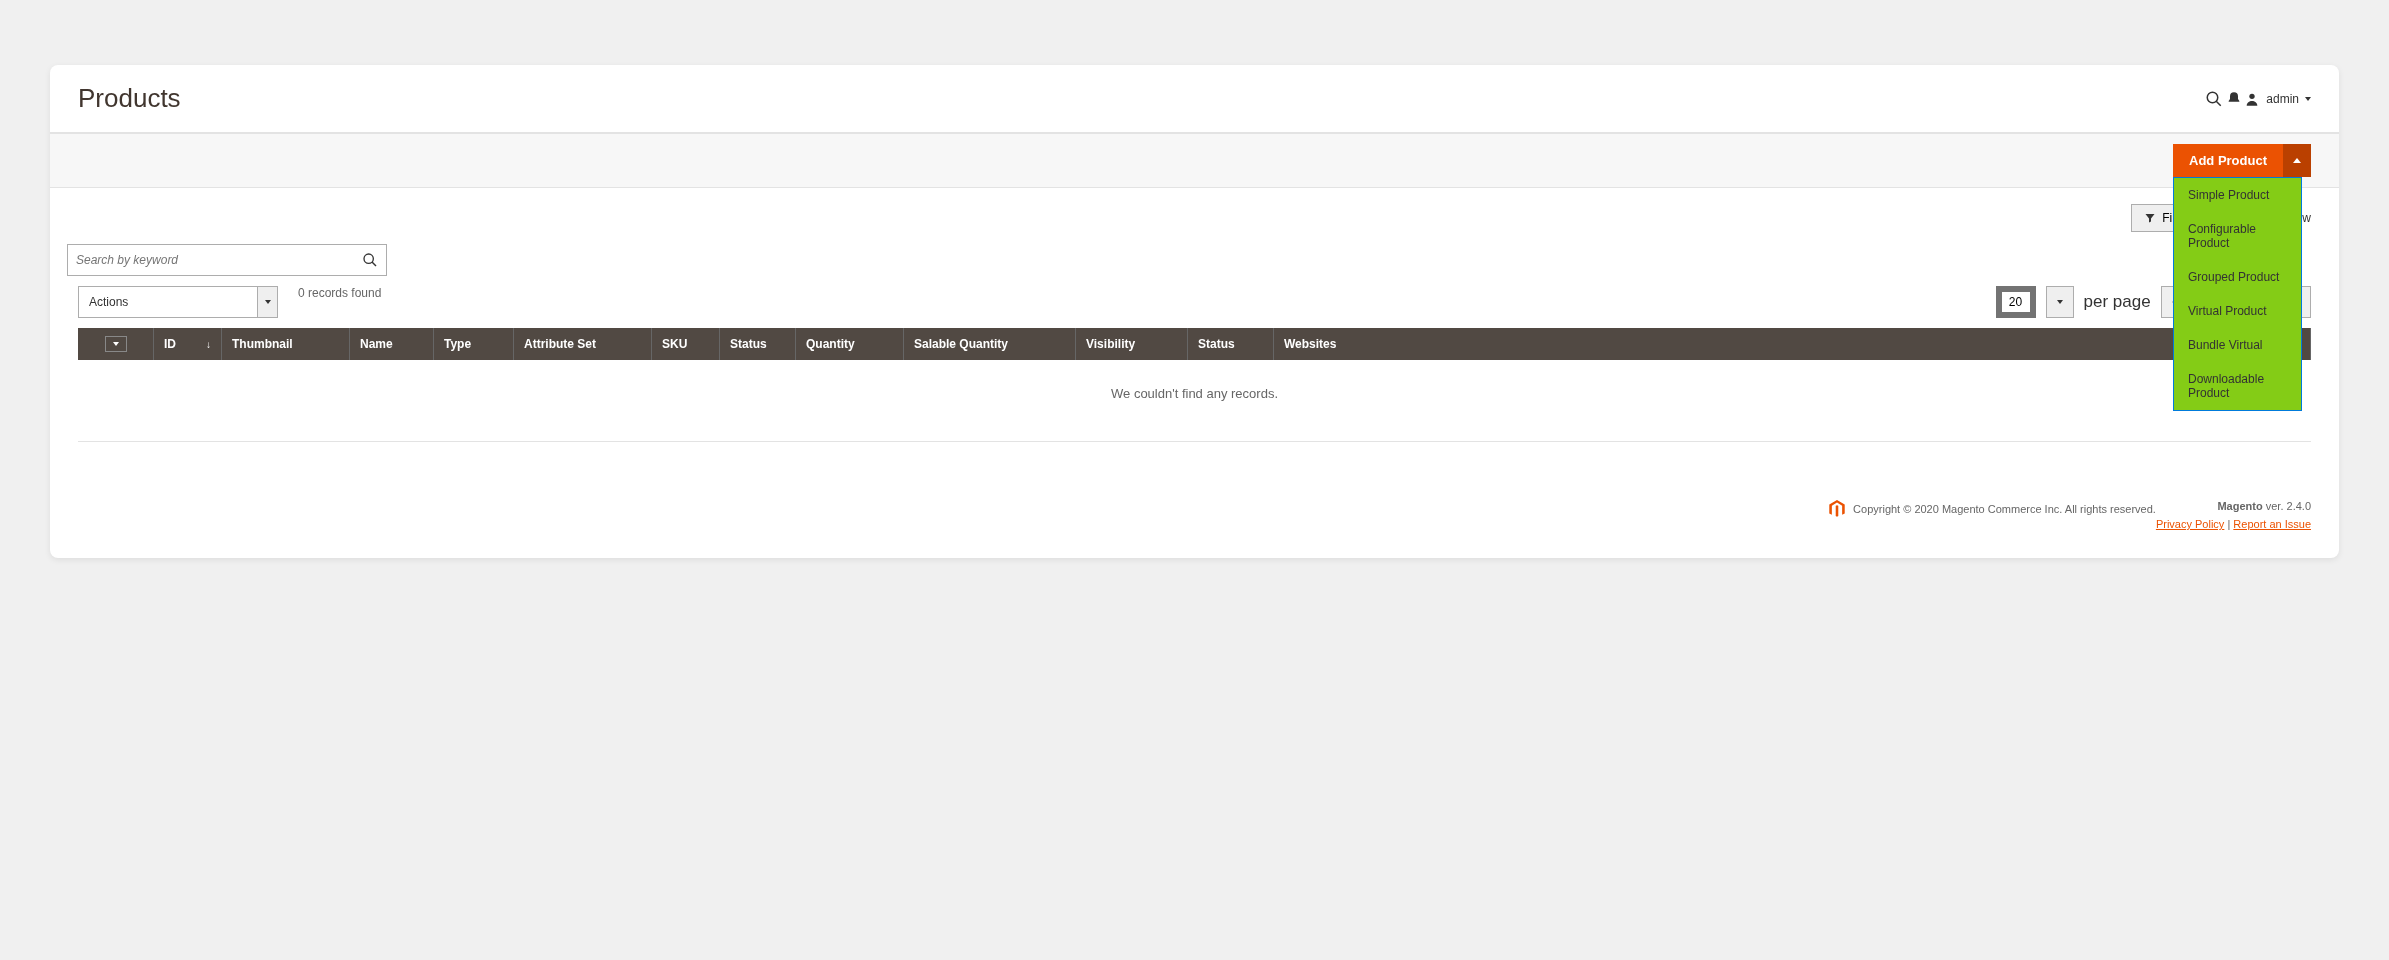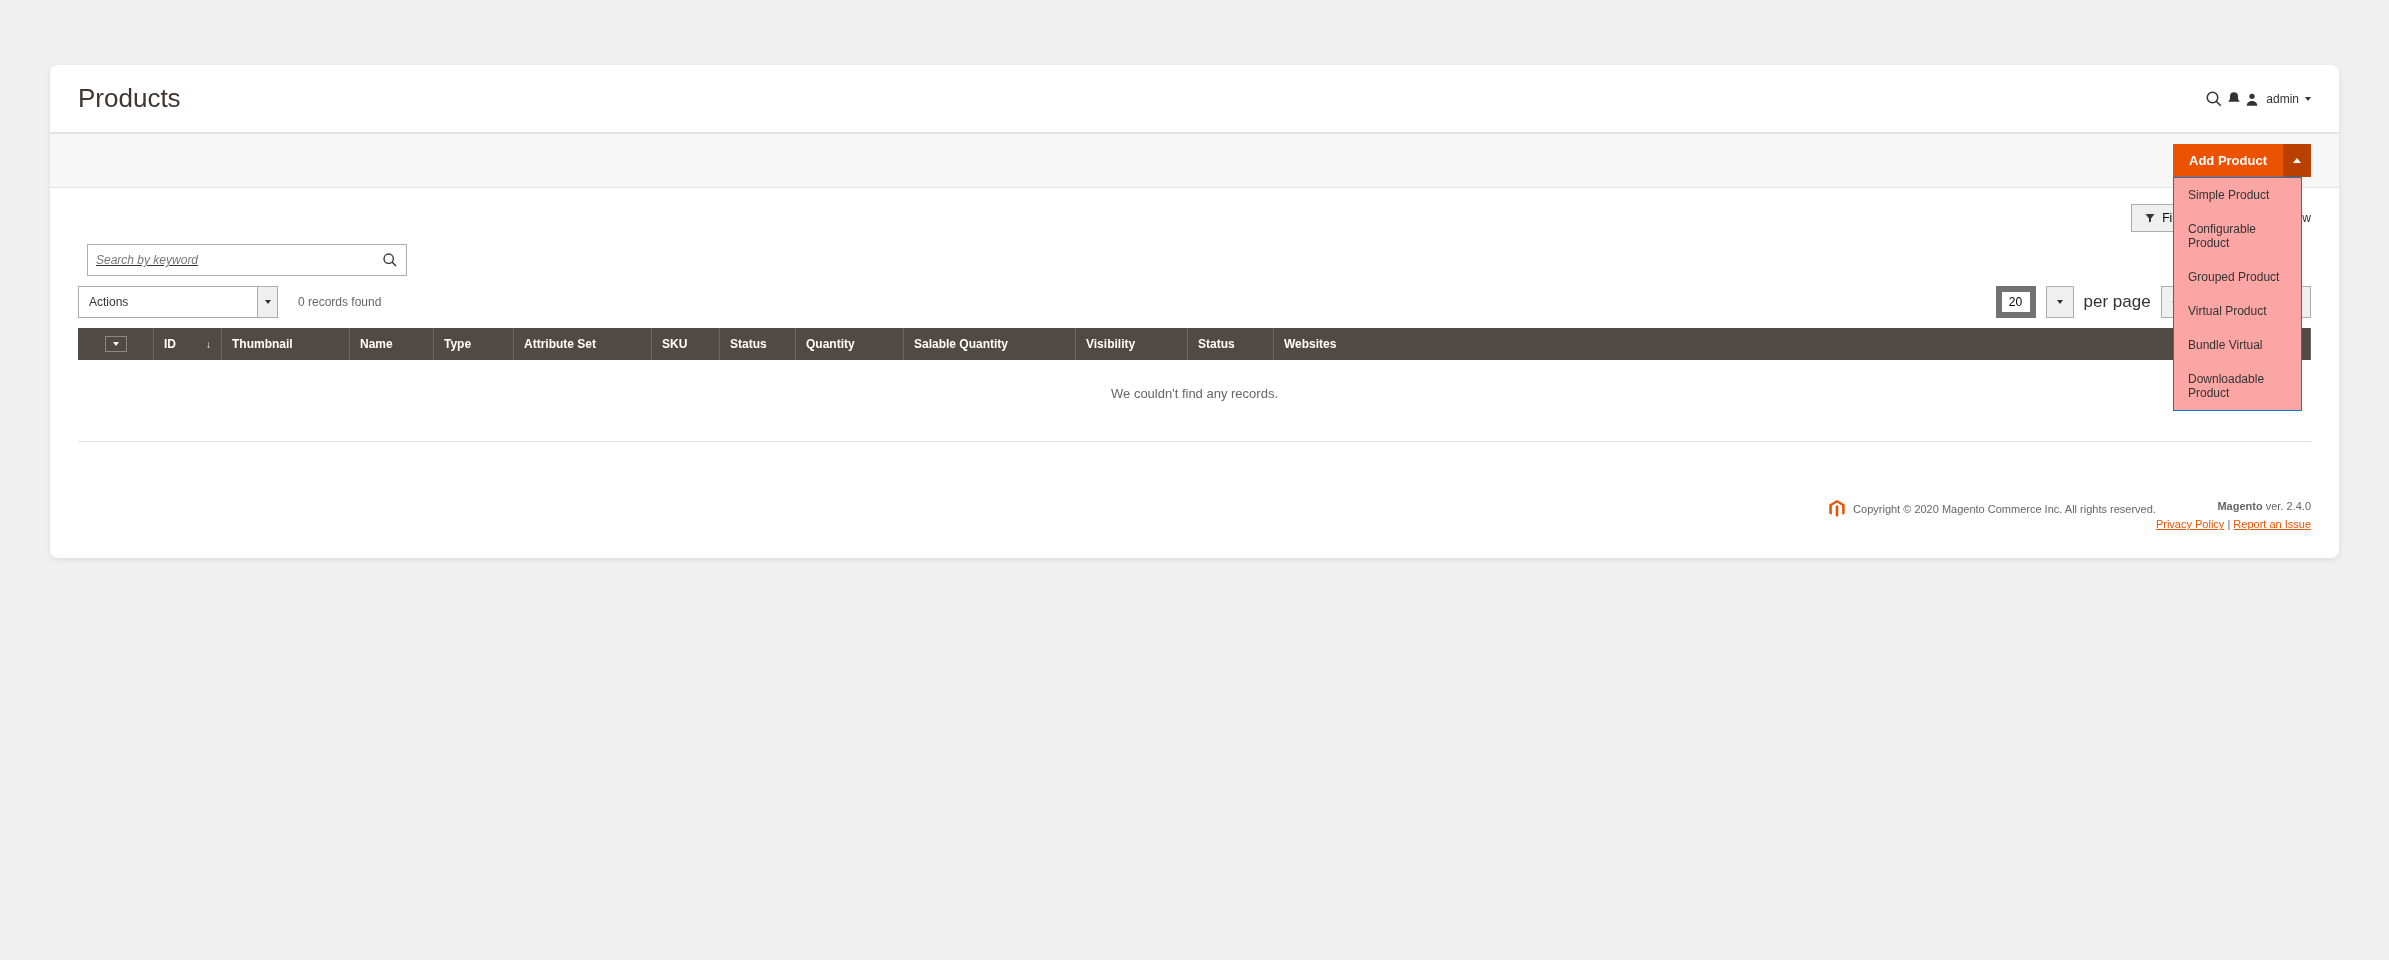--- a/index.html
+++ b/index.html
@@ -10,30 +10,30 @@
 .header-right { display: flex; align-items: center; }
 .icon-btn { width: 20px; height: 20px; display: flex; align-items: center; justify-content: center; cursor: pointer; }
 .user-chip { display: flex; align-items: center; gap: 6px; font-size: 12px; cursor: pointer; }
 .caret-down { width: 0; height: 0; border-left: 3px solid transparent; border-right: 3px solid transparent; border-top: 4px solid #333; }
 .hr { border: none; border-top: 1px solid #e3e3e3; margin: 8px 0 0; }
 .action-bar { background: #f7f7f7; border-top: 1px solid #e3e3e3; border-bottom: 1px solid #e3e3e3; padding: 10px 28px; display: flex; justify-content: flex-end; position: relative; }
 .add-btn-group { display: flex; position: relative; }
 .add-btn { background: #eb5202; color: #fff; border: none; padding: 9px 16px; font-size: 13px; font-weight: 600; cursor: pointer; }
 .add-toggle { background: #ba4000; color: #fff; border: none; width: 28px; display: flex; align-items: center; justify-content: center; cursor: pointer; }
 .add-toggle .tri { width: 0; height: 0; border-left: 4px solid transparent; border-right: 4px solid transparent; border-bottom: 5px solid #fff; }
-.dropdown-menu { position: absolute; top: 100%; right: 9px; background: #fca5a5; border: 1px solid #007bdb; min-width: 125px; z-index: 30; }
+.dropdown-menu { position: absolute; top: 100%; right: 9px; background: #84cc16; border: 1px solid #007bdb; min-width: 125px; z-index: 30; }
 .dropdown-menu .item { padding: 10px 14px; font-size: 12px; color: #333; cursor: pointer; }
 .toolbar { padding: 16px 28px 0; display: flex; justify-content: flex-end; align-items: center; gap: 14px; }
 .btn-gray { background: #efefef; border: 1px solid #adadad; padding: 6px 12px; font-size: 12px; cursor: pointer; display: flex; align-items: center; gap: 6px; }
 .view-chip { display: flex; align-items: center; gap: 6px; font-size: 12px; cursor: pointer; }
-.search-row { padding: 12px 37px 0; text-decoration: underline; }
+.search-row { padding: 12px 17px 0; }
 .search-box { width: 320px; height: 32px; border: 1px solid #adadad; display: flex; align-items: center; padding: 0 8px; }
 .search-box input { flex: 1; border: none; outline: none; font-size: 12px; font-style: italic; color: #999; }
 .midbar { padding: 10px 28px; display: flex; align-items: center; justify-content: space-between; }
-.midbar-left { display: flex; align-items: center; gap: 20px; }
+.midbar-left { display: flex; align-items: flex-start; gap: 20px; }
 .actions-select { width: 200px; height: 32px; border: 1px solid #adadad; display: flex; align-items: center; background: #fff; }
 .actions-select .lbl { flex: 1; padding: 0 10px; font-size: 12px; color: #333; }
 .actions-select .tog { width: 20px; height: 100%; border-left: 1px solid #adadad; background: #efefef; display: flex; align-items: center; justify-content: center; cursor: pointer; }
 .records-found { font-size: 12px; color: #666; }
 .midbar-right { display: flex; align-items: center; gap: 10px; }
 .page-size { width: 40px; height: 32px; border: 6px solid #737373; text-align: center; font-size: 12px; }
 .pager-btn { width: 28px; height: 32px; border: 1px solid #adadad; background: #efefef; display: flex; align-items: center; justify-content: center; cursor: pointer; color: #999; }
 .per-page-lbl { font-size: 17px; }
 .page-num { width: 36px; height: 32px; border: 1px solid #adadad; text-align: center; font-size: 12px; }
 .grid { padding: 0 28px; }

